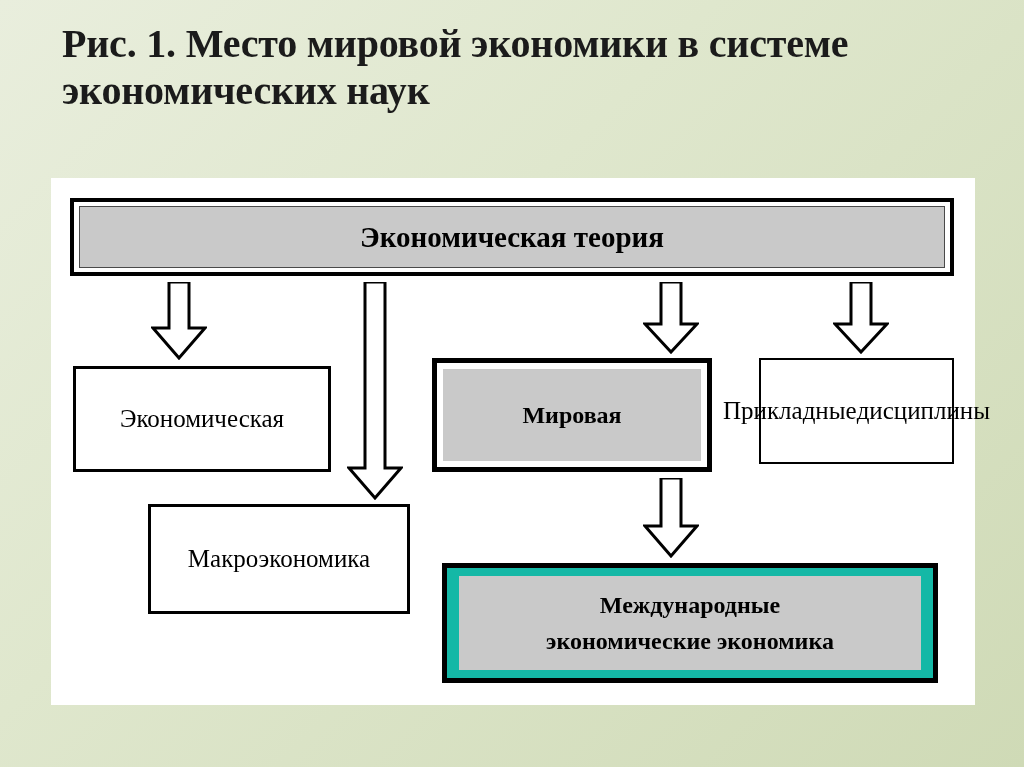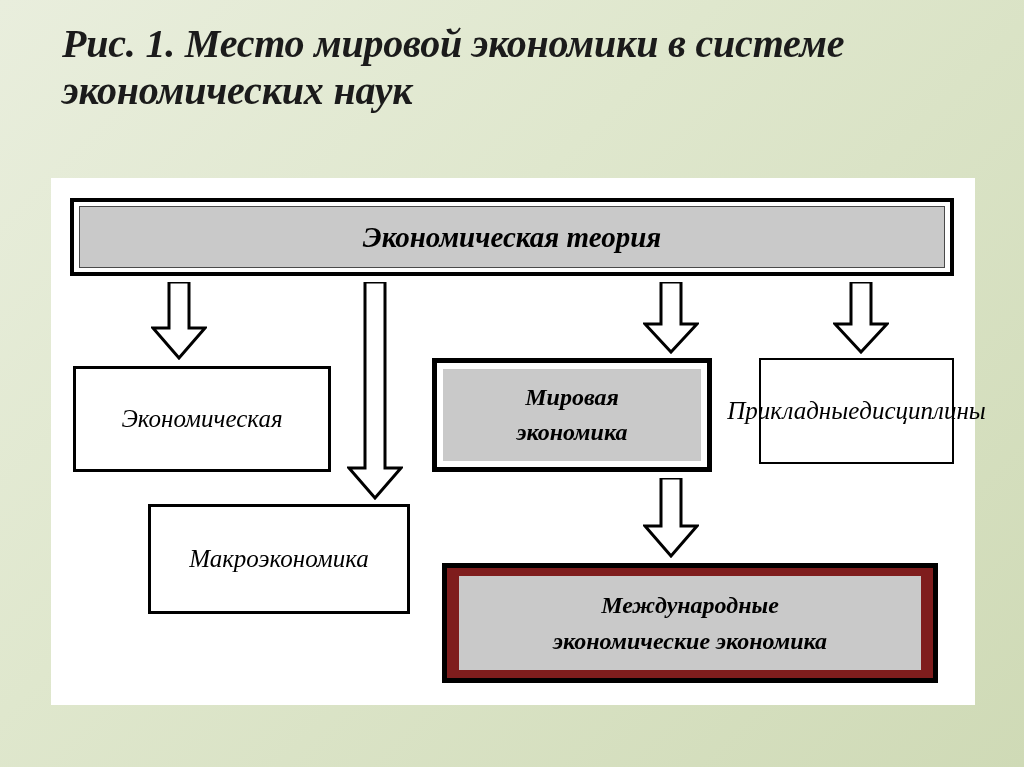--- a/index.html
+++ b/index.html
@@ -10,21 +10,20 @@
     width: 1024px;
     height: 767px;
     background: linear-gradient(135deg, #e9eedd 0%, #dfe7cd 40%, #cfdab6 100%);
     font-family: "Liberation Serif", serif;
     overflow: hidden;
   }
   #slide {
     position: relative;
     width: 1024px;
     height: 697px;
-    font-style: italic;
   }
   
   .title {
     position: absolute;
     left: 62px;
     top: 20px;
     width: 900px;
     font-family: "Liberation Serif", serif;
     font-weight: bold;
     font-size: 40px;
@@ -128,21 +127,21 @@
     font-size: 25px;
     line-height: 1.3;
   }
   
   .inter-outer {
     left: 391px;
     top: 385px;
     width: 496px;
     height: 120px;
     border: 5px solid #000;
-    background: #7f1d1d;
+    background: #14b8a6;
     padding: 8px 12px;
   }
   .inter-inner {
     width: 100%;
     height: 100%;
     background: #c9c9c9;
     display: flex;
     flex-direction: column;
     align-items: center;
     justify-content: center;
@@ -205,21 +204,20 @@
       <span>Экономическая</span>
     </div>
 
     <div class="box macro">
       <span>Макроэкономика</span>
     </div>
 
     <div class="box world-outer">
       <div class="world-inner">
         <span>Мировая</span>
-        <span>экономика</span>
       </div>
     </div>
 
     <div class="box applied">
       <span>Прикладные</span>
       <span>дисциплины</span>
     </div>
 
     <div class="box inter-outer">
       <div class="inter-inner">

